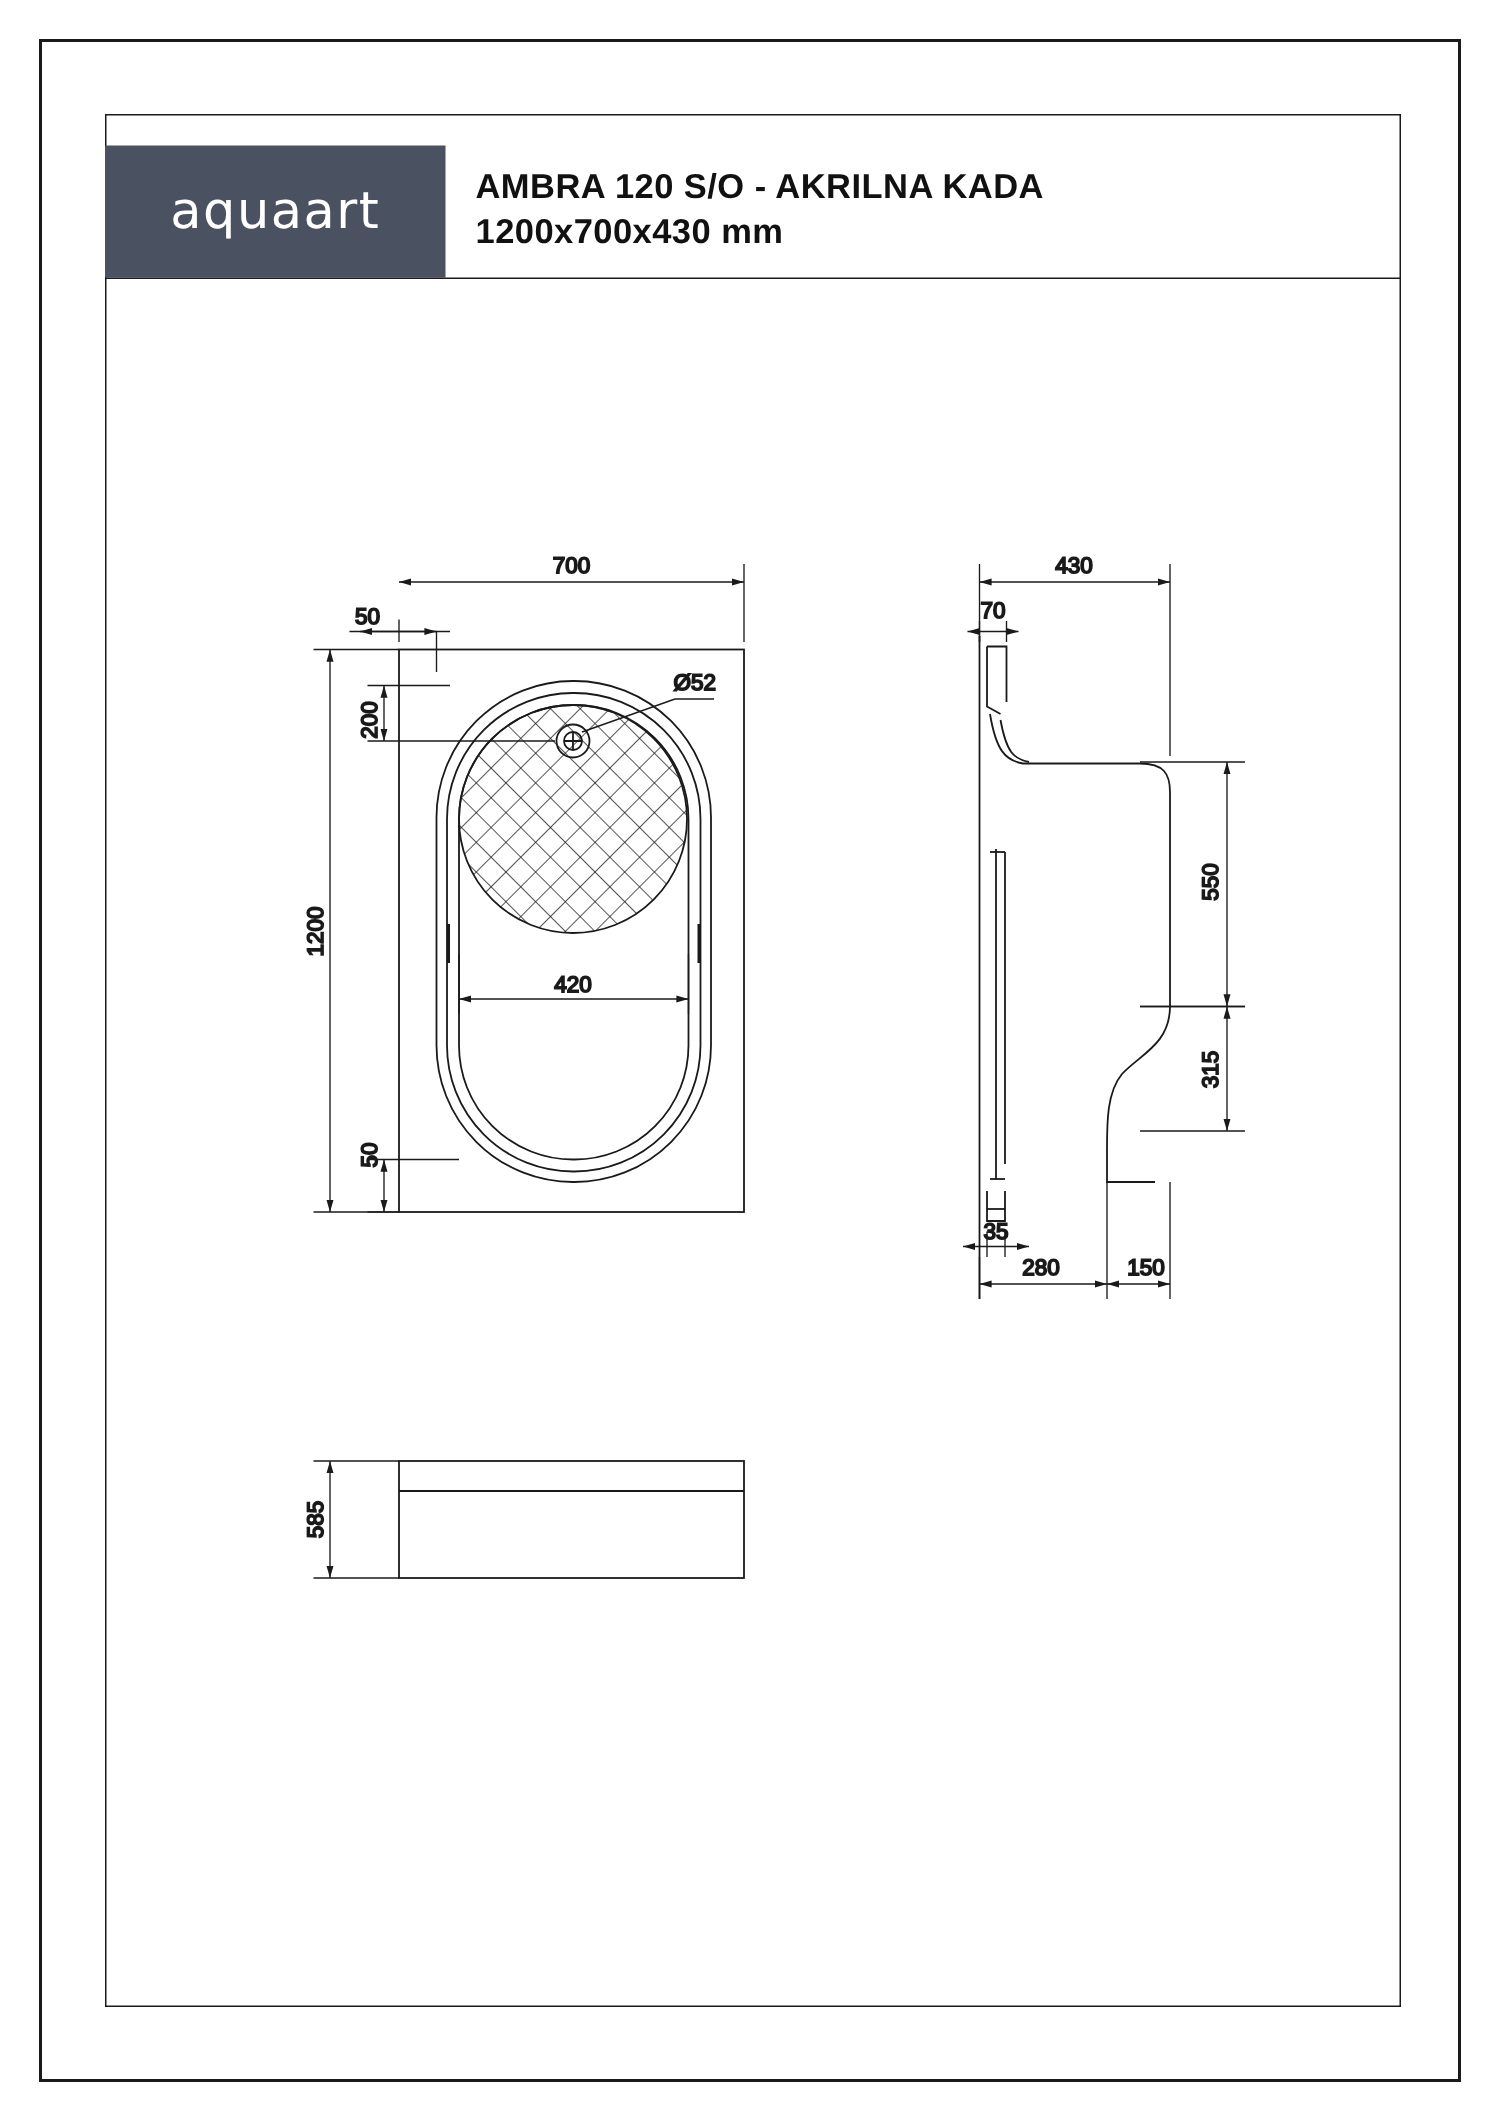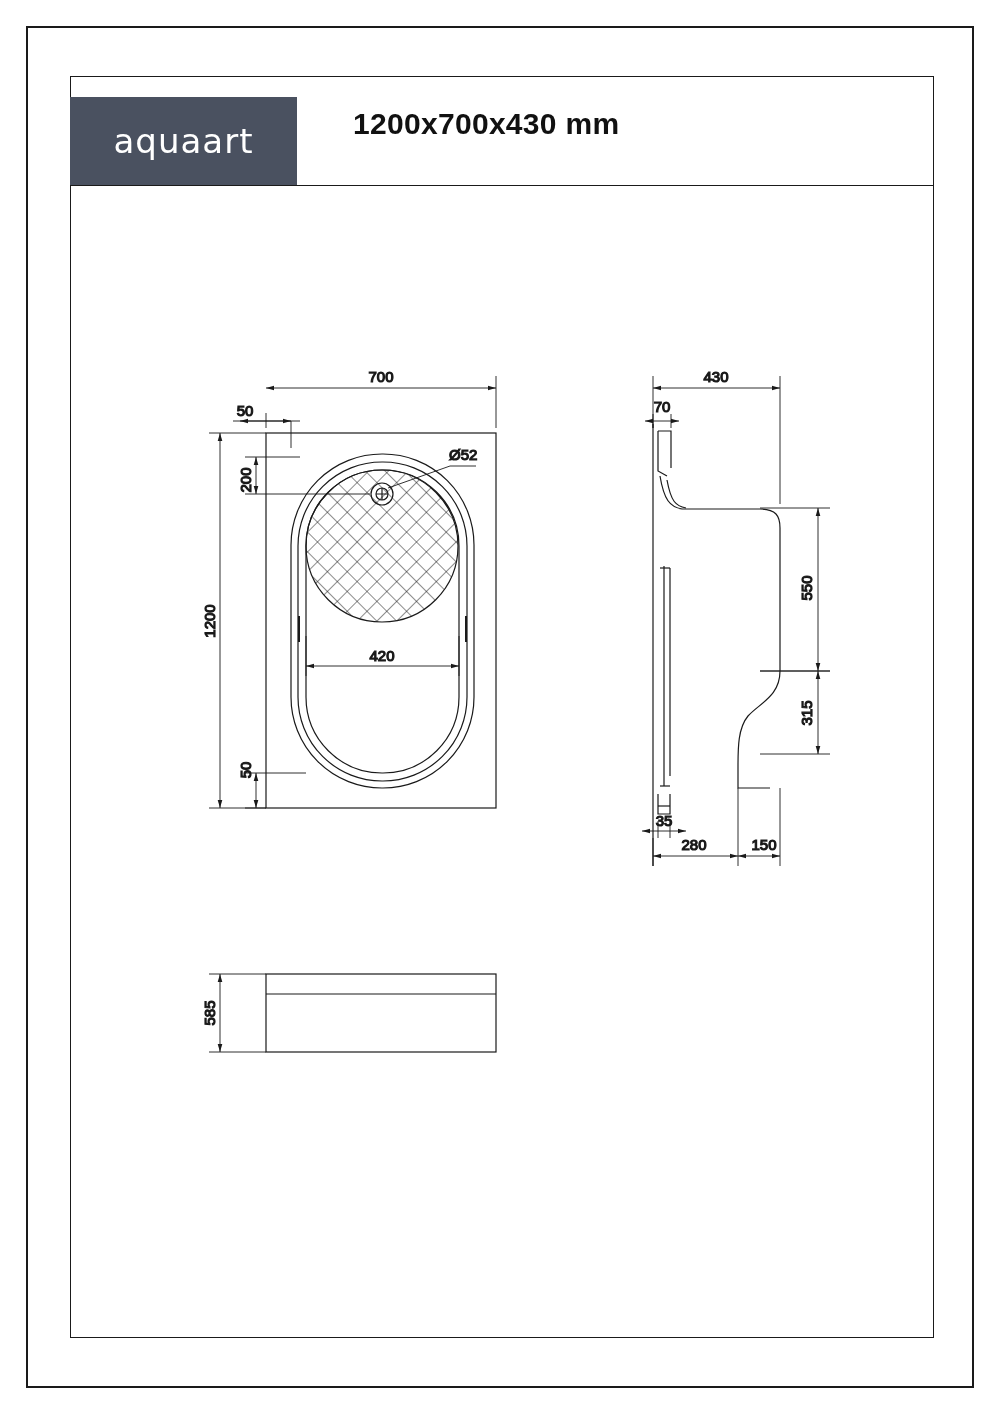--- a/index.html
+++ b/index.html
@@ -70,25 +70,24 @@
     top: 12px;
     width: 600px;
   }
   .title-line1 {
     font-size: 23px;
     font-weight: bold;
     line-height: 30px;
     letter-spacing: 0.3px;
   }
   .title-line2 {
-    font-size: 30px;
+    font-size: 23px;
     font-weight: bold;
     line-height: 30px;
     letter-spacing: 0.3px;
-    margin-left: 36px;
   }
   .title-rule {
     position: absolute;
     left: 0;
     top: 88px;
     width: 864px;
     height: 1px;
     background: #1a1a1a;
   }
   
@@ -115,20 +114,21 @@
 <div class="sheet">
 
   <div class="outer-border"></div>
   <div class="inner-border"></div>
 
   <div class="title-block">
     <div class="logo-box">
       <span class="logo-text">aquaart</span>
     </div>
     <div class="title-texts">
+      <div class="title-line1">AMBRA 120 S/O - AKRILNA KADA</div>
       <div class="title-line2">1200x700x430 mm</div>
     </div>
     <div class="title-rule"></div>
   </div>
 
   <div class="drawing">
     <svg width="864" height="1262" viewBox="0 0 864 1262" xmlns="http://www.w3.org/2000/svg">
       <defs>
         <pattern id="hatch" width="14" height="14" patternUnits="userSpaceOnUse" patternTransform="rotate(45)">
           <line x1="0" y1="0" x2="0" y2="14" stroke="#1a1a1a" stroke-width="1"></line>

